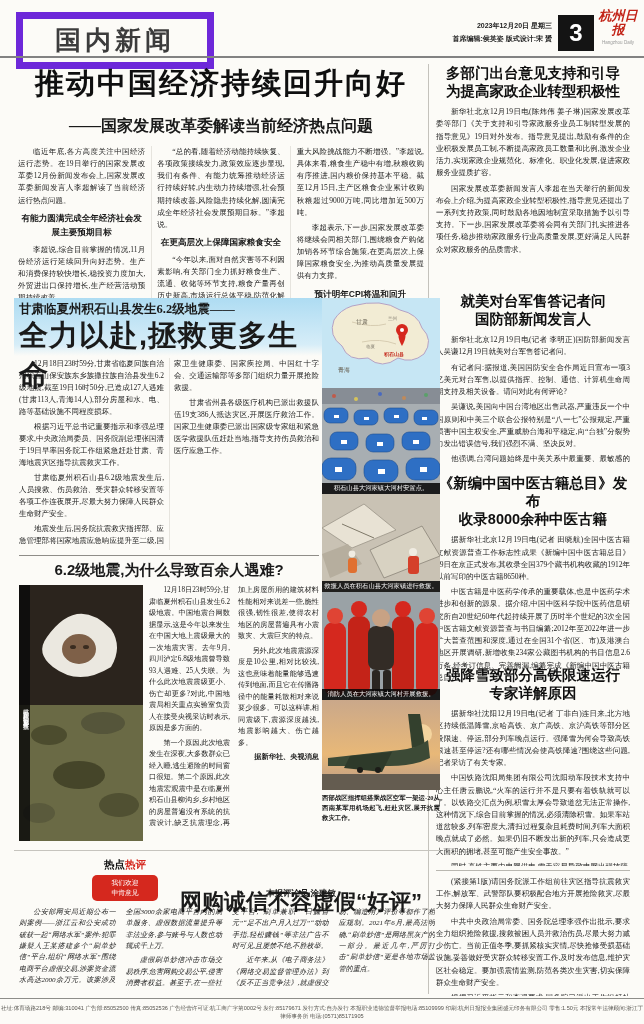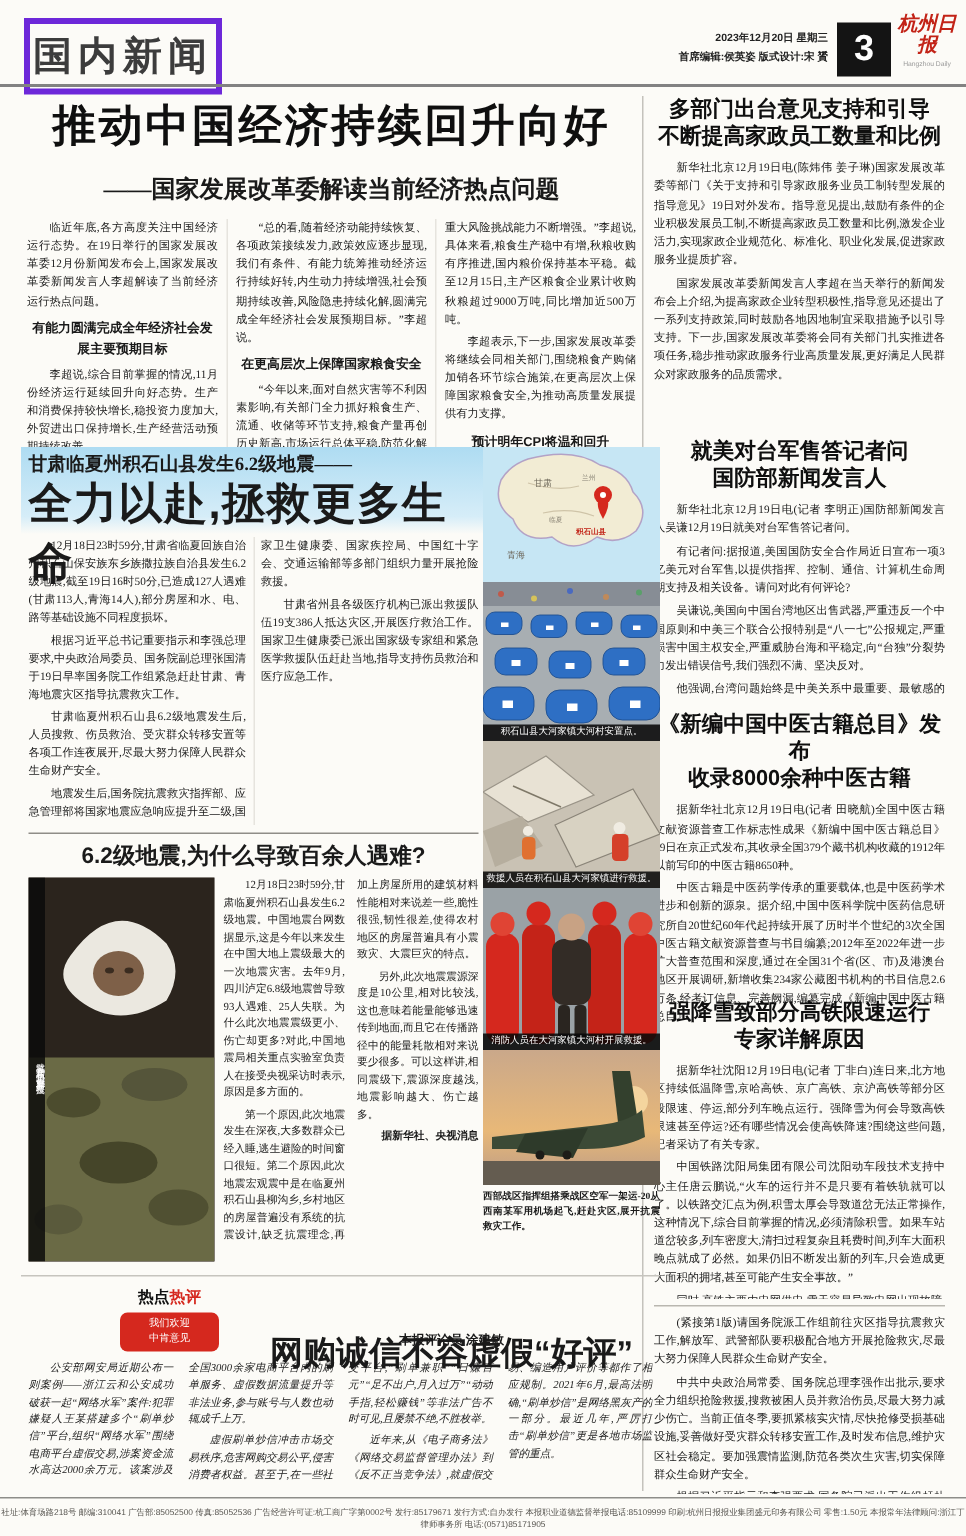--- a/index.html
+++ b/index.html
@@ -6,21 +6,21 @@
   html,body { background:#e8e8e4; }
   #page {
     position:relative; width:644px; height:1024px; margin:0 auto;
     background:#fcfbf7; overflow:hidden; color:#1a1a1a;
     font-family:"Liberation Serif", serif;
   }
   
   .section-title {
     position:absolute; left:16px; top:12px; font-family:"Liberation Sans",sans-serif;
     font-size:26px; font-weight:bold; color:#3c3c3c; letter-spacing:4px;
-    border:4px solid #6d28d9; padding:4px 2px;
+    border:7px solid #6d28d9; padding:4px 32px;
   }
   .header-meta { position:absolute; right:92px; top:19px; text-align:right;
     font-size:7px; font-weight:bold; color:#222; line-height:1.9;
     font-family:"Liberation Sans",sans-serif; }
   .pagenum { position:absolute; right:50px; top:15px; width:36px; height:36px;
     background:#141414; color:#fff; font-family:"Liberation Sans",sans-serif;
     font-size:24px; font-weight:bold; display:flex; align-items:center; justify-content:center; }
   .masthead { position:absolute; right:4px; top:9px; width:44px; text-align:center;margin-left:44px; }
   .masthead .cn { color:#c22317; font-size:13px; font-weight:bold; font-family:"Liberation Serif",serif; font-style:italic; line-height:1.1; }
   .masthead .en { color:#999; font-size:4.5px; font-family:"Liberation Sans",sans-serif; margin-top:2px; }
@@ -68,21 +68,21 @@
     font-size:7.2px; line-height:1.6; text-align:justify; }
   
   .photo-col { position:absolute; left:308px; top:0; width:118px; }
   .ph { position:relative; width:118px; overflow:hidden; }
   .ph svg { display:block; width:100%; height:100%; }
   .cap { position:absolute; left:0; bottom:0; width:100%; background:rgba(8,8,8,.88); color:#fff;
     font-size:6.3px; line-height:1.7; text-align:center; font-family:"Liberation Sans",sans-serif; }
   .plane-cap { font-size:6.4px; line-height:1.55; text-align:justify; margin-top:3px; font-weight:bold; }
   
   .opinion { position:absolute; left:14px; top:850px; width:426px; height:146px; border-top:1px solid #c6c4be; }
-  .badge { position:absolute; left:66px; top:7px; width:66px; text-align:center; }
+  .badge { position:absolute; left:78px; top:7px; width:66px; text-align:center; }
   .badge-title { font-family:"Liberation Sans",sans-serif; font-size:10.5px; font-weight:900; }
   .badge-title .b1 { color:#111; } .badge-title .b2 { color:#d5281e; }
   .badge-box { margin-top:3px; background:#d5281e; color:#fff; border-radius:5px;
     font-size:6.8px; line-height:1.5; padding:3px 4px; font-family:"Liberation Sans",sans-serif; }
   .op-headline { position:absolute; left:148px; top:5px; width:278px; text-align:center;
     font-family:"Liberation Sans",sans-serif; font-size:22px; font-weight:900;margin-top:31px; }
   .op-byline { position:absolute; left:148px; top:37px; width:278px; text-align:center;
     font-size:8.5px; font-weight:bold; }
   .op-flow { position:absolute; left:5px; top:56px; width:416px; height:86px; overflow:hidden;
     column-count:4; column-gap:10px; column-fill:auto; font-size:7.1px; line-height:1.6;
@@ -123,21 +123,21 @@
         <h4 class="subhead">预计明年CPI将温和回升</h4>
       </div>
   </div>
 
   <div class="vdivider"></div>
 
   <div class="rightcol">
     <div class="r-art" style="top:0">
       <div class="r-head">
         <div>多部门出台意见支持和引导</div>
-        <div>不断提高家政员工数量和比例</div>
+        <div>为提高家政企业转型积极性</div>
       </div>
       <div class="r-flow" style="height:184px">
           <p class="para">新华社北京12月19日电(陈炜伟 姜子琳)国家发展改革委等部门《关于支持和引导家政服务业员工制转型发展的指导意见》19日对外发布。指导意见提出,鼓励有条件的企业积极发展员工制,不断提高家政员工数量和比例,激发企业活力,实现家政企业规范化、标准化、职业化发展,促进家政服务业提质扩容。</p>
           <p class="para">国家发展改革委新闻发言人李超在当天举行的新闻发布会上介绍,为提高家政企业转型积极性,指导意见还提出了一系列支持政策,同时鼓励各地因地制宜采取措施予以引导支持。下一步,国家发展改革委将会同有关部门扎实推进各项任务,稳步推动家政服务行业高质量发展,更好满足人民群众对家政服务的品质需求。</p>
         </div>
     </div>
     <div class="r-art" style="top:228px">
       <div class="r-head">
         <div>就美对台军售答记者问</div>
         <div>国防部新闻发言人</div>

